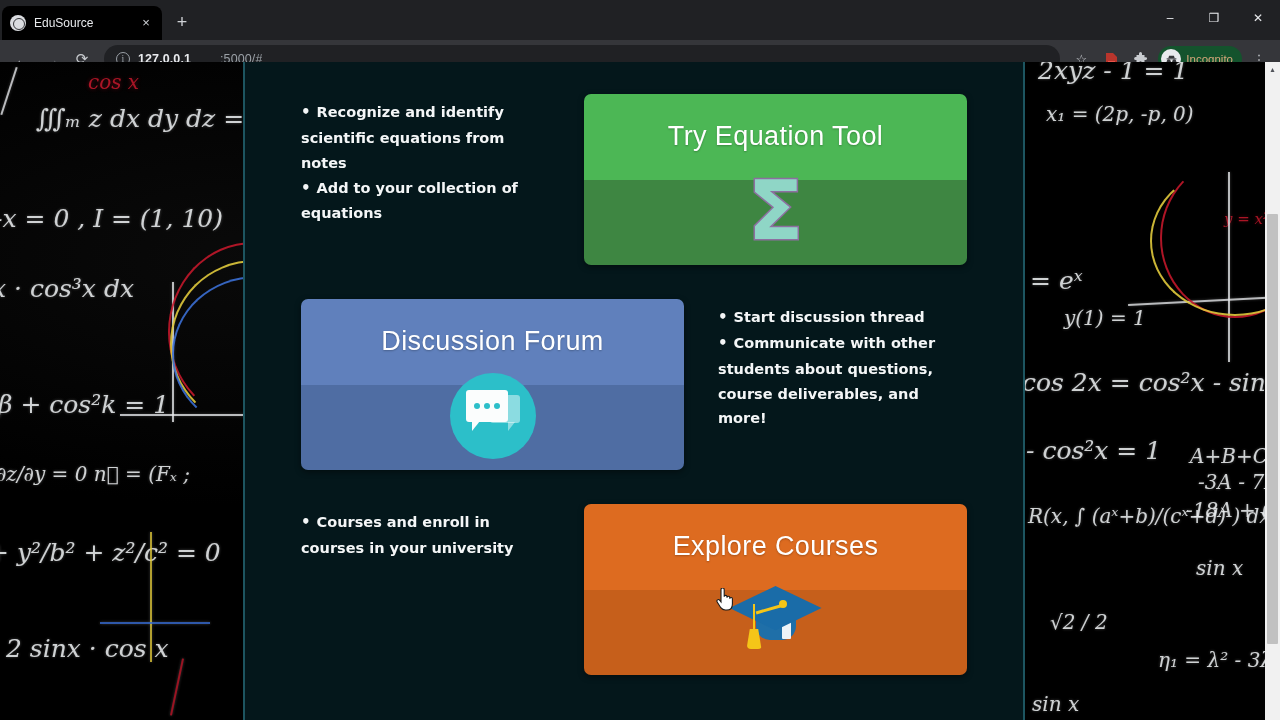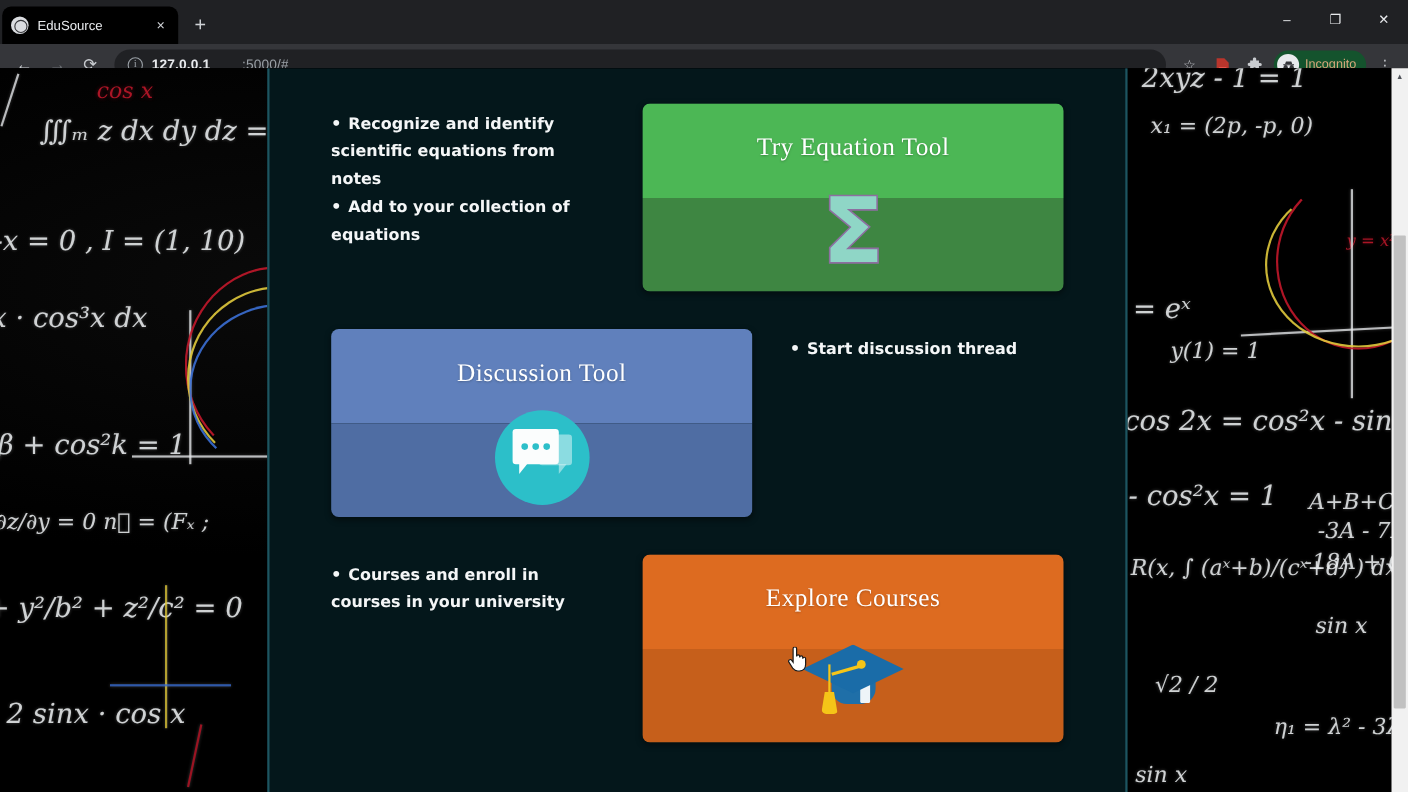--- a/index.html
+++ b/index.html
@@ -166,22 +166,22 @@
   .card {
     width: 383px; height: 171px; flex: none;
     border-radius: 7px; overflow: hidden;
     position: relative; cursor: pointer;
     box-shadow: 0 2px 6px rgba(0,0,0,.45);
   }
   .card .half-top    { position: absolute; left:0; right:0; top:0;    height: 50%; }
   .card .half-bottom { position: absolute; left:0; right:0; bottom:0; height: 50%; }
   .card .card-title {
     position: absolute; left: 0; right: 0; top: 27px;
-    text-align: center; color: #fff; font-size: 23px;
-    font-family: Liberation Serif, serif; letter-spacing: .4px;
+    text-align: center; color: #fff; font-size: 27px;
+    font-family: Liberation Sans, sans-serif; letter-spacing: .4px;
     text-shadow: 0 1px 2px rgba(0,0,0,.25);
   }
   .card .card-icon {
     position: absolute; left: 50%; top: 74px;
     transform: translateX(-50%);
     width: 96px; height: 86px;
   }
 
   
   .sigma {
@@ -397,25 +397,26 @@
           <div class="card-title">Try Equation Tool</div>
           <div class="card-icon">
             <div class="sigma">Σ</div>
           </div>
         </div>
       </div>
 
       <div class="row reverse">
         <div class="bullets">
           <p class="bullet">Start discussion thread</p>
+          <p class="bullet">Communicate with other students about questions, course deliverables, and more!</p>
         </div>
         <div class="card">
           <div class="half-top" style="background:#6080BC;"></div>
           <div class="half-bottom" style="background:#4F6DA3;"></div>
-          <div class="card-title">Discussion Tool</div>
+          <div class="card-title">Discussion Forum</div>
           <div class="card-icon">
             <div class="chat-circle">
               <div class="bub-back"></div>
               <div class="bub-front">
                 <span class="dot"></span>
                 <span class="dot"></span>
                 <span class="dot"></span>
               </div>
             </div>
           </div>

